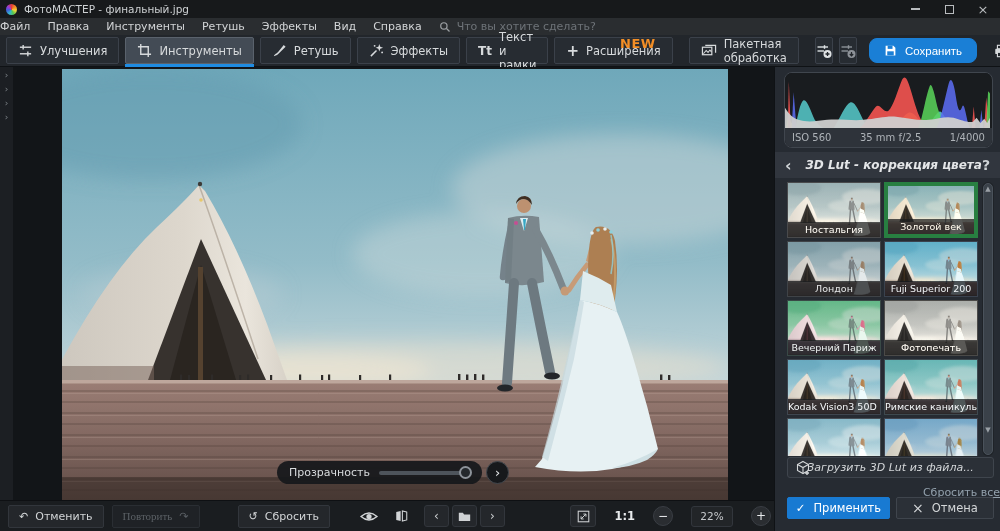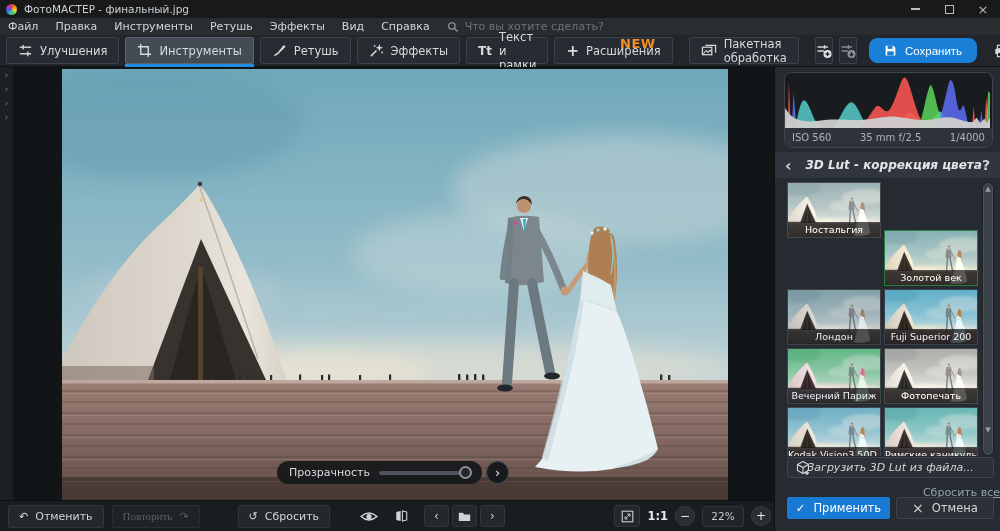--- a/index.html
+++ b/index.html
@@ -10,21 +10,21 @@
     display:flex;align-items:center;color:#cfd2d4;font-size:10.5px;}
   .logo{width:11px;height:11px;border-radius:50%;margin:0 7px 0 6px;
     background:conic-gradient(#e23c3c,#f08a24,#f2d43c,#57c84f,#35b6c9,#3b63d8,#9b3bd8,#e23c3c);}
   .winctl{margin-left:auto;display:flex;align-items:center;height:100%;}
   .winbtn{width:34px;height:100%;display:flex;align-items:center;justify-content:center;color:#b9bcbf;}
   .min-bar{width:9px;height:1.5px;background:#b9bcbf;display:block}
   .max-box{width:7px;height:7px;border:1.2px solid #b9bcbf;display:block}
   .close-x{font-size:13px;line-height:1}
   
   .menubar{position:absolute;left:0;top:18px;width:1000px;height:17px;background:#2a2d30;
-    display:flex;align-items:center;padding-left:8px;box-sizing:border-box;
+    display:flex;align-items:center;box-sizing:border-box;
     color:#d3d5d7;font-size:11px;gap:17px;}
   .menubar .mi{cursor:default}
   .searchbox{display:flex;align-items:center;gap:6px;color:#6e7378;}
   
   .toolbar{position:absolute;left:0;top:35px;width:1000px;height:32px;background:#22262b;
     border-bottom:1px solid #0f1215;display:flex;align-items:center;gap:6px;
     padding:0 6px;box-sizing:border-box;}
   .tab{position:relative;height:25px;display:flex;align-items:center;gap:7px;padding:0 11px;
     background:#272c32;border:1px solid #3b414a;border-radius:2px;color:#d7dadc;font-size:11.5px;}
   .tab .ticon{display:flex;color:#d7dadc}
@@ -67,21 +67,21 @@
     color:#aeb3b8;font-size:10px;}
   .phead{position:absolute;left:0;top:85px;width:100%;height:26px;background:#31363e;
     display:flex;align-items:center;padding:0 10px;box-sizing:border-box;color:#e4e6e8;}
   .phead .back{font-size:16px;font-weight:bold;color:#cfd3d6}
   .phead .ptitle{flex:1;text-align:right;font-size:12px;font-weight:bold;font-style:italic;}
   .phead .help{font-size:14px;font-weight:bold;color:#cfd3d6}
   .grid{position:absolute;left:12px;top:115px;width:191px;height:274px;overflow:hidden;
     display:flex;flex-wrap:wrap;gap:3px;align-content:flex-start;}
   .thumb{position:relative;width:94px;height:56px;border:1px solid #3f454d;box-sizing:border-box;
     overflow:hidden;background:#000;}
-  .thumb.selected{border:1px solid #15803d;margin-top:48px;}
+  .thumb.selected{border:4px solid #15803d;}
   .thumb svg{display:block;width:100%;height:100%;}
   .tlabel{position:absolute;left:0;right:0;bottom:0;height:15px;line-height:15px;
     background:rgba(24,27,31,.74);color:#edeff1;font-size:9.5px;text-align:center;
     white-space:nowrap;overflow:hidden;}
   .f0{filter:saturate(.5) brightness(1.06) sepia(.12)}
   .f1{filter:sepia(.22) saturate(1.05) brightness(1.02)}
   .f2{filter:saturate(.55) brightness(.97)}
   .f3{filter:saturate(1.35) contrast(1.05)}
   .f4{filter:hue-rotate(-55deg) saturate(1.25) brightness(1.02)}
   .f5{filter:sepia(.55) saturate(.25) brightness(.98) contrast(1.02)}
@@ -111,21 +111,21 @@
   .statusbar{position:absolute;left:0;top:500px;width:1000px;height:31px;background:#1a1d20;
     border-top:1px solid #0e1013;box-sizing:border-box;z-index:1;display:flex;align-items:center;
     padding:0 8px;gap:8px;color:#d2d5d7;font-size:11px;}
   .sbtn{height:21px;display:flex;align-items:center;gap:7px;padding:0 10px;background:#24272b;
     border:1px solid #32363c;border-radius:2px;color:#d2d5d7;font-size:11px;}
   .sbtn.disabled{color:#5b6065;border-color:#2a2e33;background:#1f2226;font-family:Liberation Serif, serif;}
   .s-ic{background:none;border:none;color:#d2d5d7;display:flex;align-items:center;padding:0 4px;}
   .navgrp{position:absolute;left:424px;display:flex;gap:3px;}
   .nbtn{width:23px;height:20px;background:#24272b;border:1px solid #32363c;border-radius:3px;
     color:#cfd2d4;display:flex;align-items:center;justify-content:center;font-size:12px;}
-  .zoomgrp{position:absolute;right:229px;display:flex;align-items:center;gap:7px;}
+  .zoomgrp{position:absolute;right:229px;display:flex;align-items:center;gap:18px;}
   .fitbtn{width:24px;height:20px;background:#24272b;border:1px solid #32363c;border-radius:3px;
     color:#cfd2d4;display:flex;align-items:center;justify-content:center;}
   .one2one{font-weight:bold;color:#e9ebed;font-size:11.5px;}
   .zcirc{width:18px;height:18px;border-radius:50%;background:#2a2d31;border:1px solid #3a3e44;
     color:#e9ebed;display:flex;align-items:center;justify-content:center;font-size:12px;line-height:1;}
   .zbox{width:40px;height:19px;background:#222528;border:1px solid #32363c;border-radius:3px;
     color:#c7cacd;font-size:10.5px;display:flex;align-items:center;justify-content:center;}
 </style>
 </head>
 <body>

